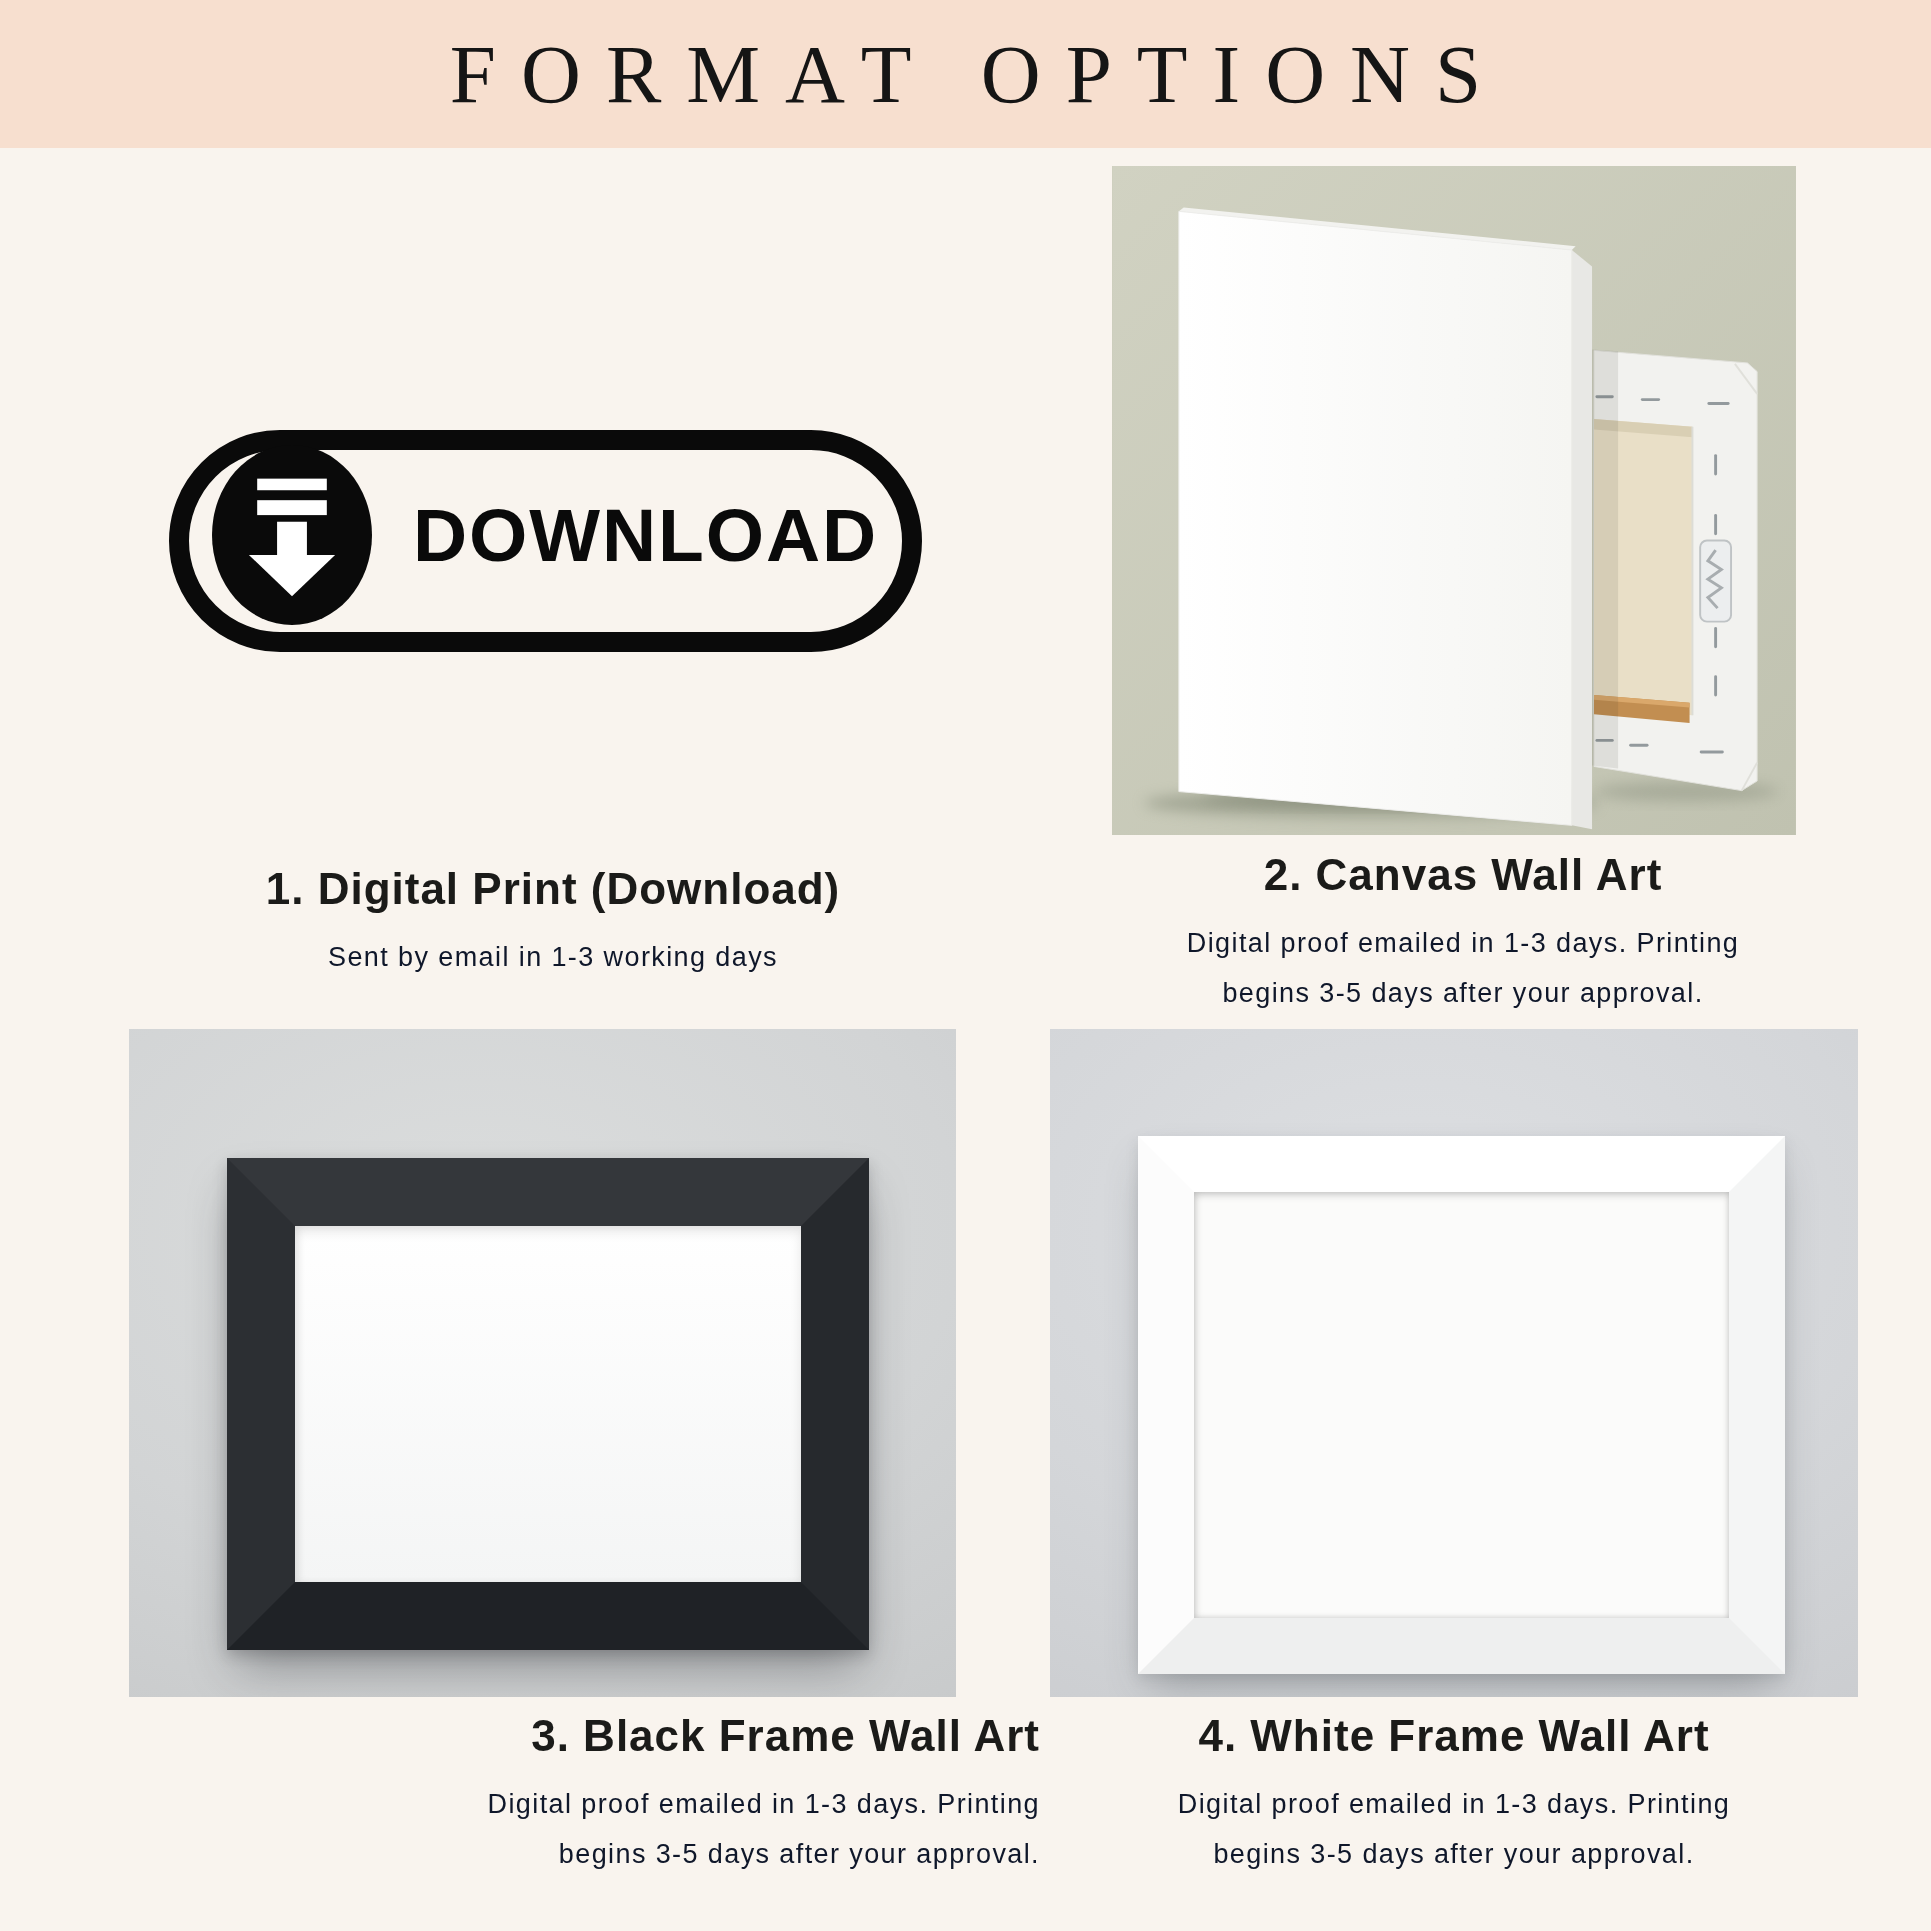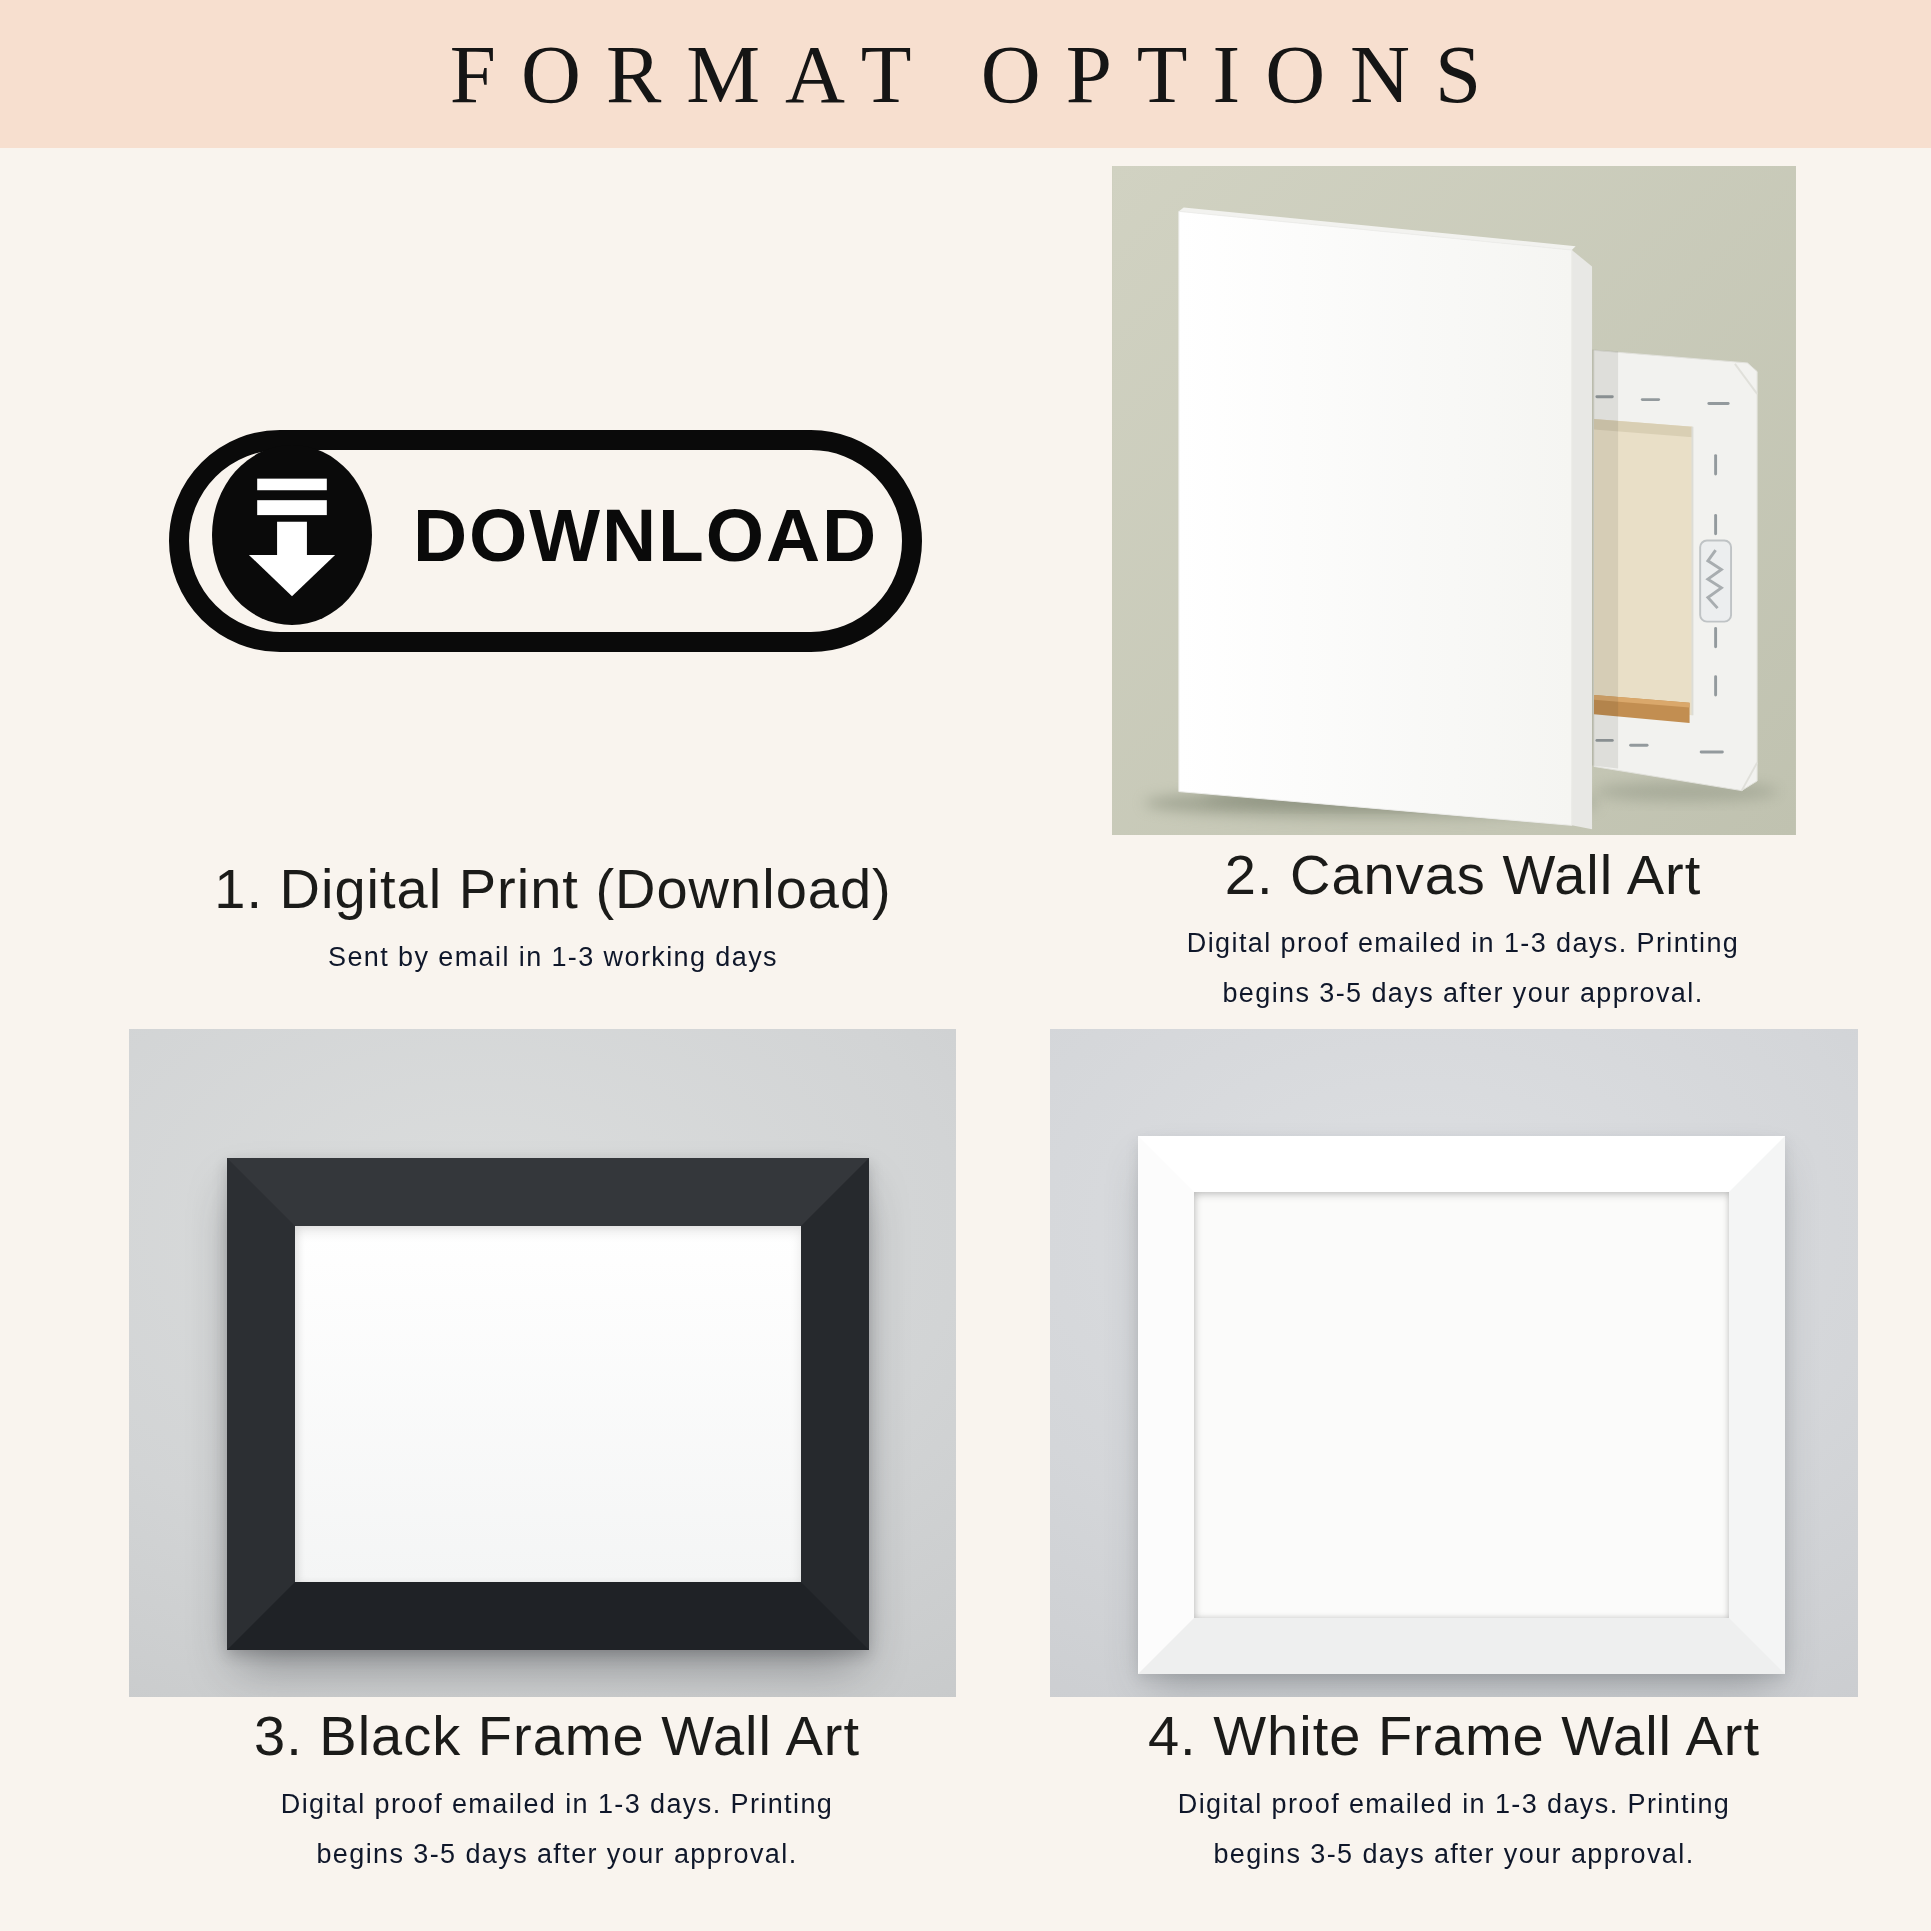--- a/index.html
+++ b/index.html
@@ -80,25 +80,25 @@
     box-shadow:0 21px 41px -11.6px rgba(85,90,96,.45), 0 4.8px 11.6px rgba(110,115,120,.20);
   }
   .white-frame::before{
     content:"";position:absolute;inset:0;
     box-shadow:inset 0 3.9px 7.7px rgba(0,0,0,.14), inset 3.9px 0 6.8px rgba(0,0,0,.07),
                inset -1.9px 0 4.8px rgba(0,0,0,.05), inset 0 -1.9px 4.8px rgba(0,0,0,.05);
   }
 
   
   .caption{position:absolute;text-align:center;}
-  .caption .title{font-size:56px;font-weight:400;letter-spacing:1px;line-height:70px;margin:0;}
+  .caption .title{font-size:44px;font-weight:700;letter-spacing:1px;line-height:70px;margin:0;}
   .caption .desc{font-size:27px;font-weight:400;letter-spacing:1.4px;line-height:50px;margin:7.7px 0 0 0;color:#0f172a;}
   .cap-1{left:70px;top:854px;width:966px;}
   .cap-2{left:980px;top:840px;width:966px;}
-  .cap-3{left:74px;top:1701px;width:966px;}
+  .cap-3{left:74px;top:1701px;width:966px;text-align:right;}
   .cap-4{left:971px;top:1701px;width:966px;}
 </style>
 </head>
 <body>
 
 <div class="header">
   <h1>FORMAT OPTIONS</h1>
 </div>
 
 <div class="dl-button">

